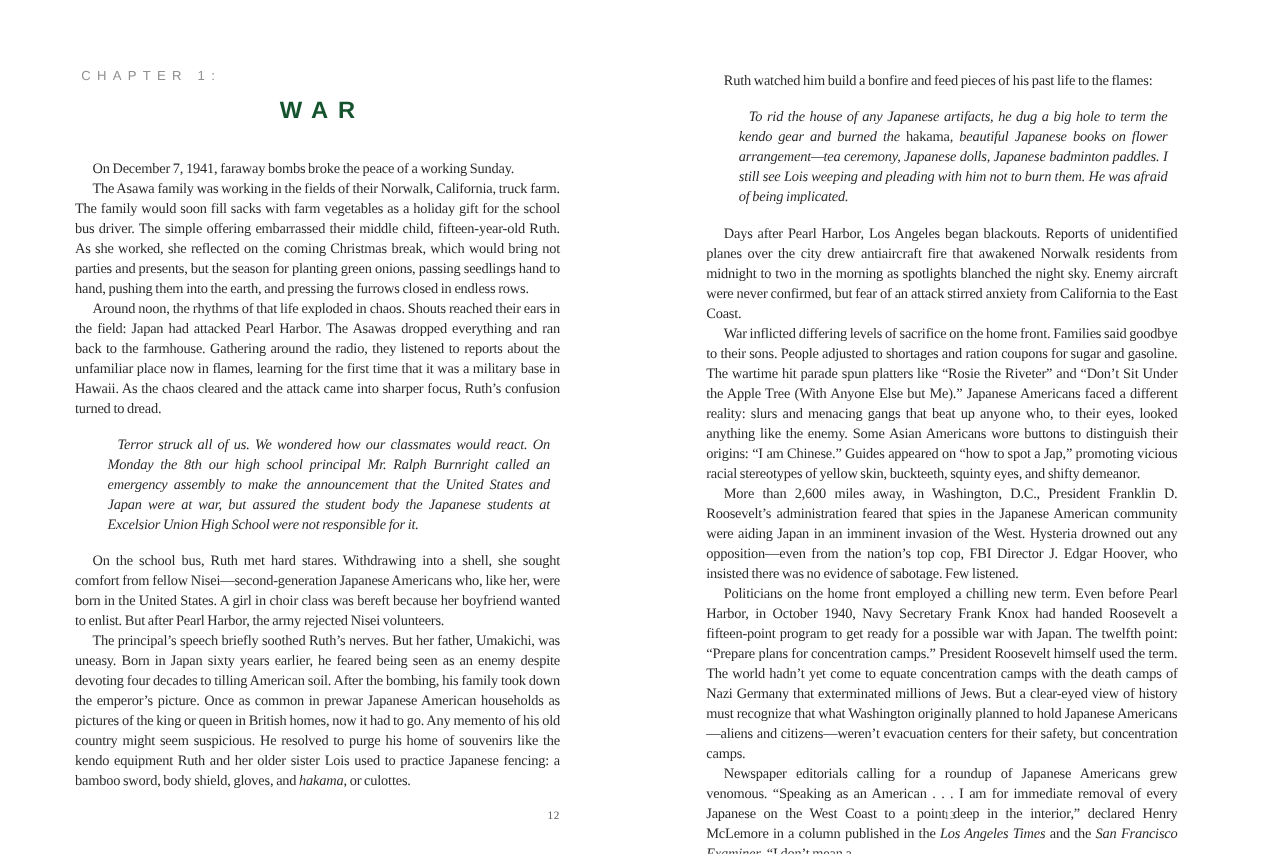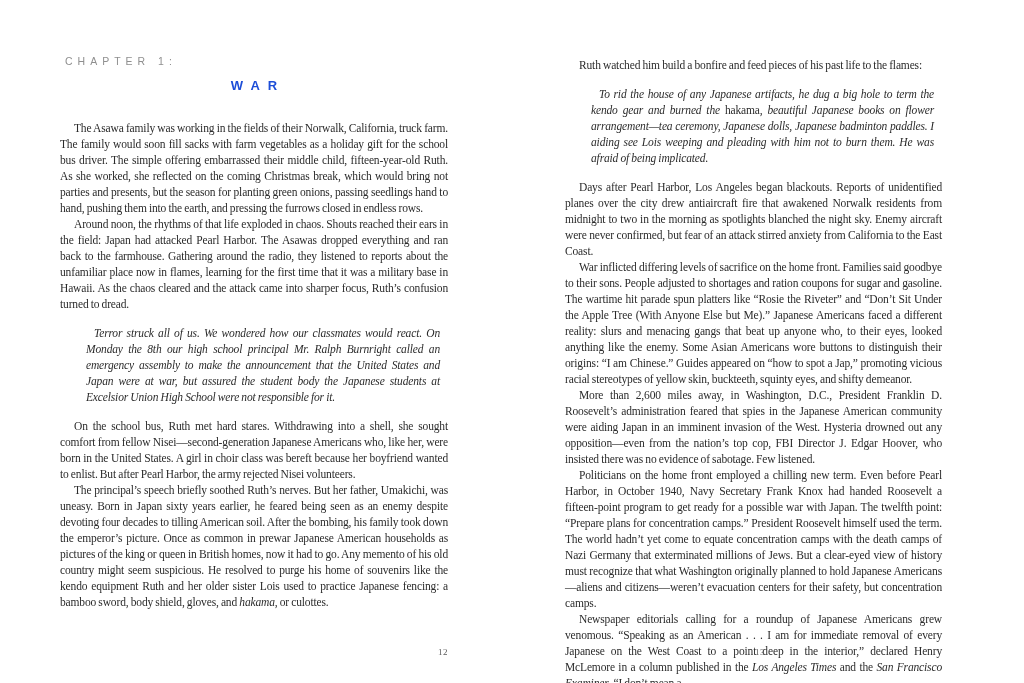--- a/index.html
+++ b/index.html
@@ -32,24 +32,24 @@
   .chapter-label {
     font-family: "Liberation Sans", sans-serif;
     font-size: 10.5px;
     font-weight: 400;
     letter-spacing: 5px;
     color: #8f8f8f;
     margin: 0 0 0 5px;
   }
   .chapter-title {
     font-family: "Liberation Sans", sans-serif;
-    font-size: 13px;
+    font-size: 19px;
     font-weight: 700;
     letter-spacing: 8px;
-    color: #1d4ed8;
+    color: #14532d;
     text-align: center;
     margin: 11px 0 27px 8px;
   }
 
   .body-text {
     font-size: 11.5px;
     line-height: 16px;
     text-align: justify;
     letter-spacing: -0.15px;
     word-spacing: -0.5px;
@@ -83,33 +83,34 @@
 <body>
 
 <div class="spread">
 
   <div class="page page-left">
     <header>
       <div class="chapter-label">CHAPTER 1:</div>
       <h1 class="chapter-title">WAR</h1>
     </header>
     <div class="body-text">
+      <p><span>On December 7, 1941, faraway bombs broke the peace of a working Sunday.</span></p>
       <p><span>The Asawa family was working in the fields of their Norwalk, California, truck farm. The family would soon fill sacks with farm vegetables as a holiday gift for the school bus driver. The simple offering embarrassed their middle child, fifteen-year-old Ruth. As she worked, she reflected on the coming Christmas break, which would bring not parties and presents, but the season for planting green onions, passing seedlings hand to hand, pushing them into the earth, and pressing the furrows closed in endless rows.</span></p>
       <p><span>Around noon, the rhythms of that life exploded in chaos. Shouts reached their ears in the field: Japan had attacked Pearl Harbor. The Asawas dropped everything and ran back to the farmhouse. Gathering around the radio, they listened to reports about the unfamiliar place now in flames, learning for the first time that it was a military base in Hawaii. As the chaos cleared and the attack came into sharper focus, Ruth’s confusion turned to dread.</span></p>
       <p class="quote"><span>Terror struck all of us. We wondered how our classmates would react. On Monday the 8th our high school principal Mr. Ralph Burnright called an emergency assembly to make the announcement that the United States and Japan were at war, but assured the student body the Japanese students at Excelsior Union High School were not responsible for it.</span></p>
       <p><span>On the school bus, Ruth met hard stares. Withdrawing into a shell, she sought comfort from fellow Nisei—second-generation Japanese Americans who, like her, were born in the United States. A girl in choir class was bereft because her boyfriend wanted to enlist. But after Pearl Harbor, the army rejected Nisei volunteers.</span></p>
       <p><span>The principal’s speech briefly soothed Ruth’s nerves. But her father, Umakichi, was uneasy. Born in Japan sixty years earlier, he feared being seen as an enemy despite devoting four decades to tilling American soil. After the bombing, his family took down the emperor’s picture. Once as common in prewar Japanese American households as pictures of the king or queen in British homes, now it had to go. Any memento of his old country might seem suspicious. He resolved to purge his home of souvenirs like the kendo equipment Ruth and her older sister Lois used to practice Japanese fencing: a bamboo sword, body shield, gloves, and </span><span class="em">hakama</span><span>, or culottes.</span></p>
     </div>
     <div class="folio">12</div>
   </div>
 
   <div class="page page-right">
     <div class="body-text">
       <p><span>Ruth watched him build a bonfire and feed pieces of his past life to the flames:</span></p>
-      <p class="quote"><span>To rid the house of any Japanese artifacts, he dug a big hole to term the kendo gear and burned the </span><span class="roman">hakama</span><span>, beautiful Japanese books on flower arrangement—tea ceremony, Japanese dolls, Japanese badminton paddles. I aiding see Lois weeping and pleading with him not to burn them. He was afraid of being implicated.</span></p>
+      <p class="quote"><span>To rid the house of any Japanese artifacts, he dug a big hole to term the kendo gear and burned the </span><span class="roman">hakama</span><span>, beautiful Japanese books on flower arrangement—tea ceremony, Japanese dolls, Japanese badminton paddles. I still see Lois weeping and pleading with him not to burn them. He was afraid of being implicated.</span></p>
       <p><span>Days after Pearl Harbor, Los Angeles began blackouts. Reports of unidentified planes over the city drew antiaircraft fire that awakened Norwalk residents from midnight to two in the morning as spotlights blanched the night sky. Enemy aircraft were never confirmed, but fear of an attack stirred anxiety from California to the East Coast.</span></p>
       <p><span>War inflicted differing levels of sacrifice on the home front. Families said goodbye to their sons. People adjusted to shortages and ration coupons for sugar and gasoline. The wartime hit parade spun platters like “Rosie the Riveter” and “Don’t Sit Under the Apple Tree (With Anyone Else but Me).” Japanese Americans faced a different reality: slurs and menacing gangs that beat up anyone who, to their eyes, looked anything like the enemy. Some Asian Americans wore buttons to distinguish their origins: “I am Chinese.” Guides appeared on “how to spot a Jap,” promoting vicious racial stereotypes of yellow skin, buckteeth, squinty eyes, and shifty demeanor.</span></p>
       <p><span>More than 2,600 miles away, in Washington, D.C., President Franklin D. Roosevelt’s administration feared that spies in the Japanese American community were aiding Japan in an imminent invasion of the West. Hysteria drowned out any opposition—even from the nation’s top cop, FBI Director J. Edgar Hoover, who insisted there was no evidence of sabotage. Few listened.</span></p>
       <p><span>Politicians on the home front employed a chilling new term. Even before Pearl Harbor, in October 1940, Navy Secretary Frank Knox had handed Roosevelt a fifteen-point program to get ready for a possible war with Japan. The twelfth point: “Prepare plans for concentration camps.” President Roosevelt himself used the term. The world hadn’t yet come to equate concentration camps with the death camps of Nazi Germany that exterminated millions of Jews. But a clear-eyed view of history must recognize that what Washington originally planned to hold Japanese Americans—aliens and citizens—weren’t evacuation centers for their safety, but concentration camps.</span></p>
       <p><span>Newspaper editorials calling for a roundup of Japanese Americans grew venomous. “Speaking as an American . . . I am for immediate removal of every Japanese on the West Coast to a point deep in the interior,” declared Henry McLemore in a column published in the </span><span class="em">Los Angeles Times</span><span> and the </span><span class="em">San Francisco Examiner</span><span>. “I don’t mean a</span></p>
     </div>
     <div class="folio">13</div>
   </div>
 
 </div>

